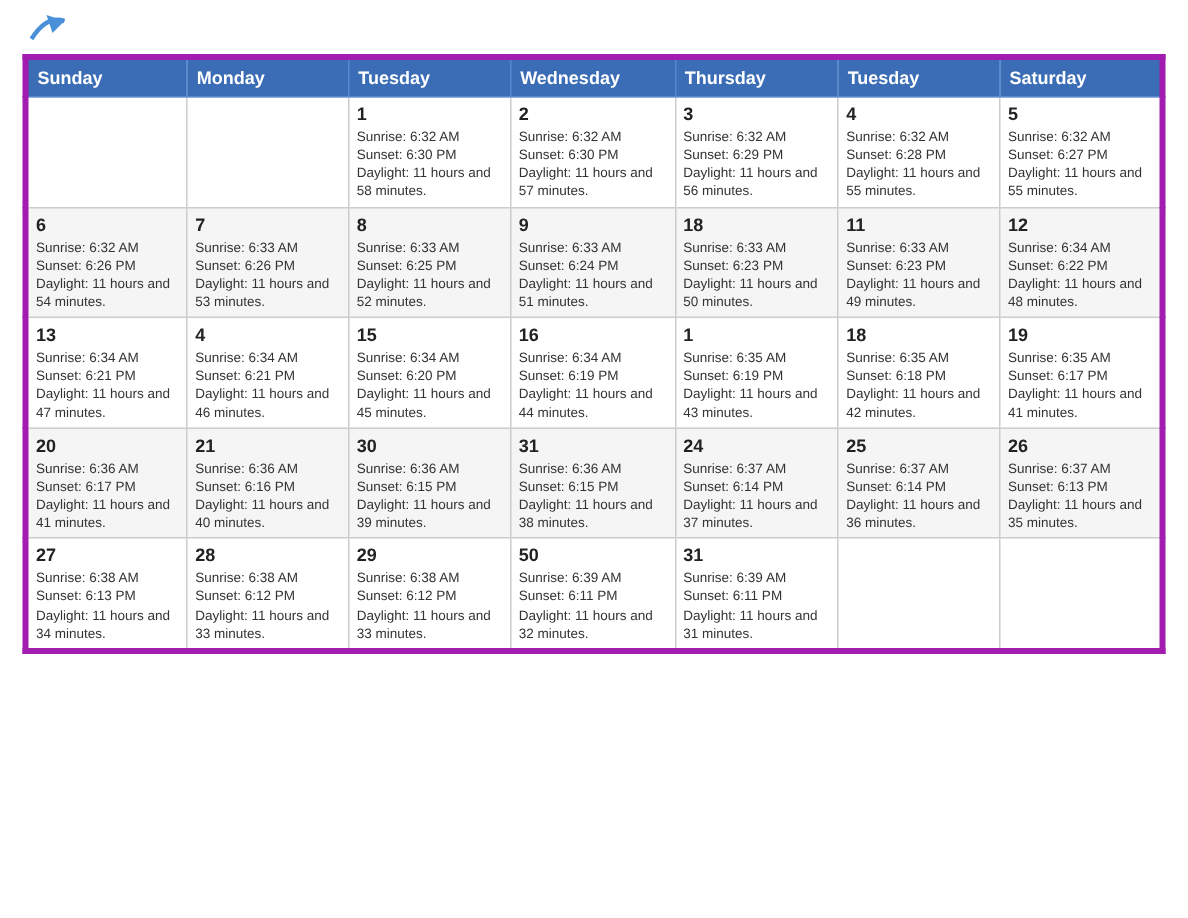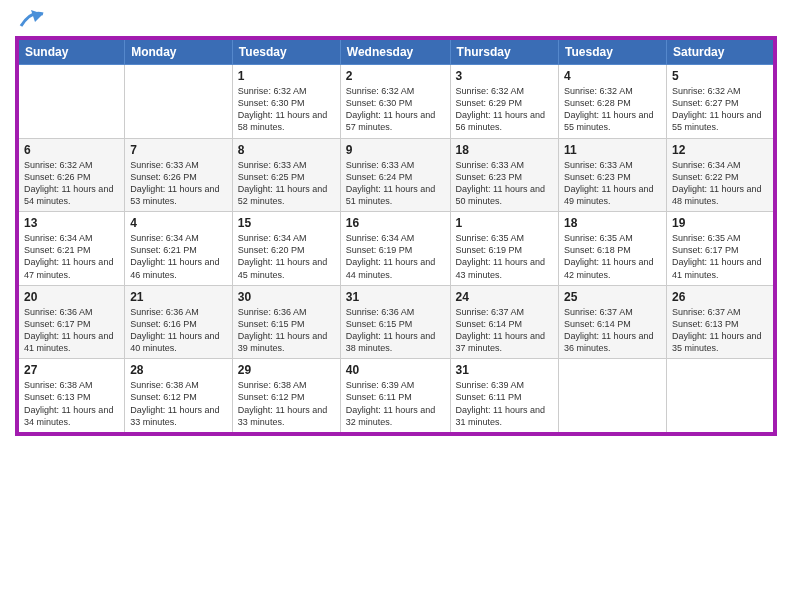--- a/index.html
+++ b/index.html
@@ -321,21 +321,21 @@
 Sunset: 6:12 PM
 Daylight: 11 hours and 33 minutes.</div>
           </td>
           <td>
             <span class="day-num">29</span>
             <div class="day-info" style="white-space: pre-line;">Sunrise: 6:38 AM
 Sunset: 6:12 PM
 Daylight: 11 hours and 33 minutes.</div>
           </td>
           <td>
-            <span class="day-num">40</span>
+            <span class="day-num">50</span>
             <div class="day-info" style="white-space: pre-line;">Sunrise: 6:39 AM
 Sunset: 6:11 PM
 Daylight: 11 hours and 32 minutes.</div>
           </td>
           <td>
             <span class="day-num">31</span>
             <div class="day-info" style="white-space: pre-line;">Sunrise: 6:39 AM
 Sunset: 6:11 PM
 Daylight: 11 hours and 31 minutes.</div>
           </td>

